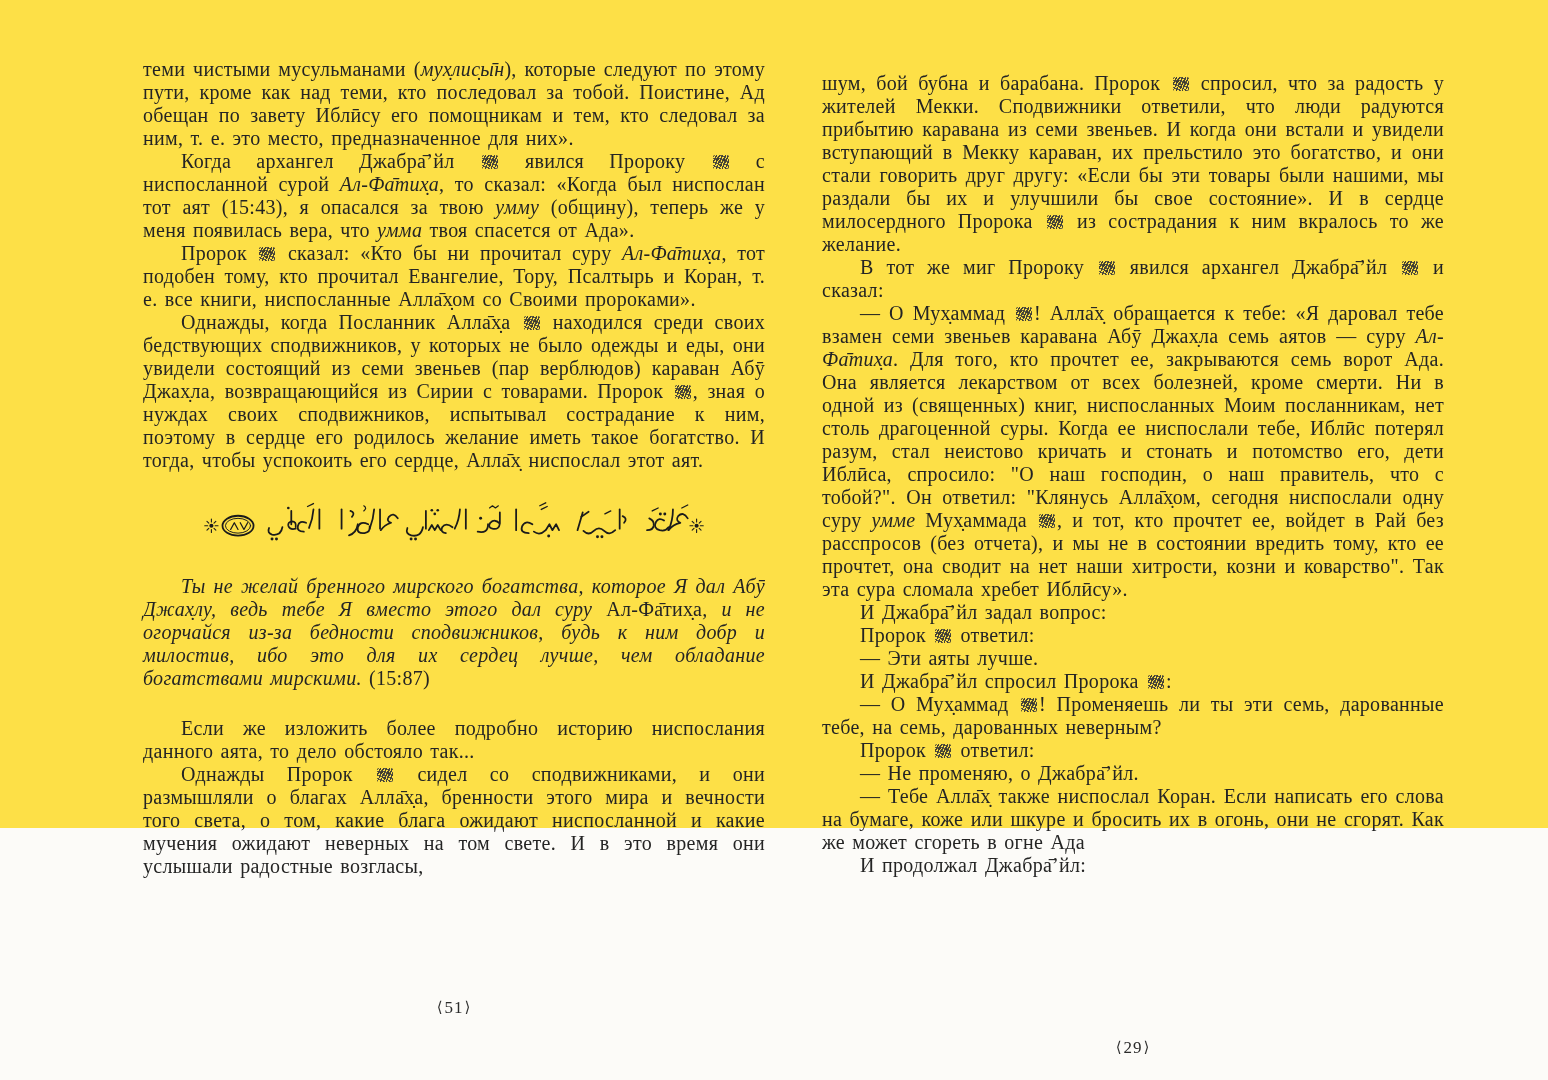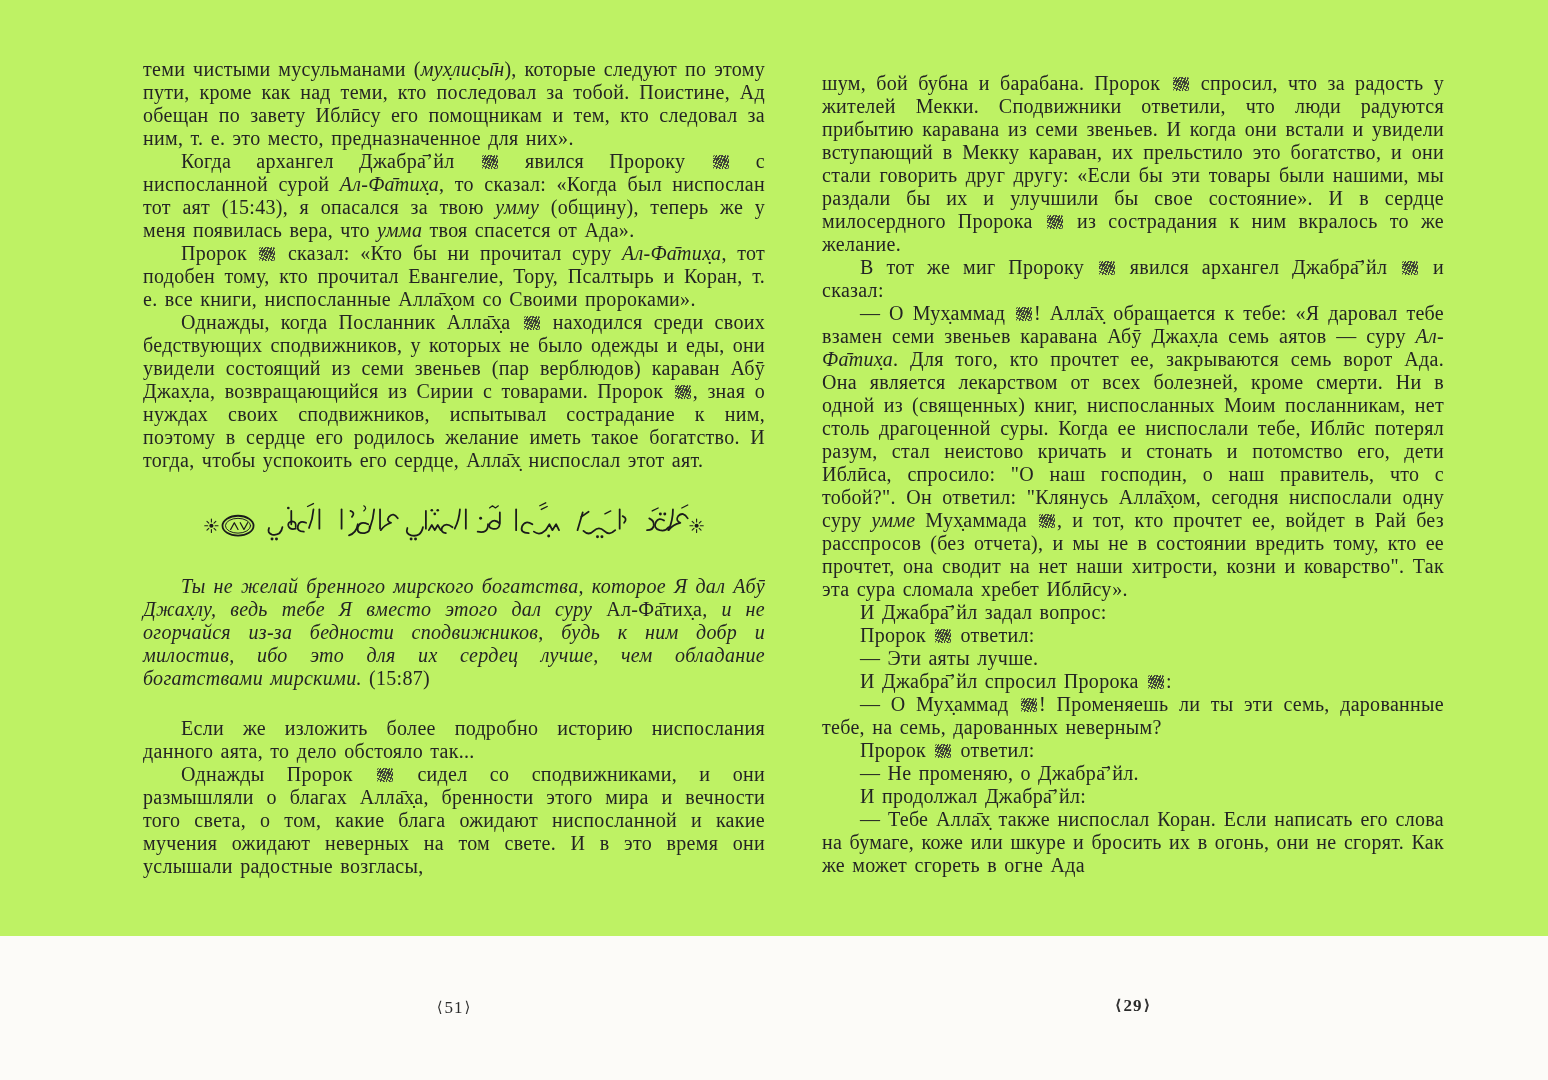--- a/index.html
+++ b/index.html
@@ -2,21 +2,21 @@
 <html lang="ru"><head>
 <meta charset="utf-8">
 <style>
   html,body{margin:0;padding:0;}
   body{
     width:1548px;height:1080px;overflow:hidden;
     background:#fcfbf8;
     font-family:"Liberation Serif","DejaVu Serif",serif;
     color:#242424;
   }
-  .spread{position:relative;width:1548px;height:936px;background:#bef264;}
+  .spread{position:relative;width:1548px;height:828px;background:#fde047;}
   .col{
     position:absolute;top:58px;width:622px;
     font-size:20px;line-height:23px;
     letter-spacing:0.3px;word-spacing:2px;
     text-align:justify;
   }
   .colL{left:143px;}
   .colR{left:822px;top:72px;}
   .para{margin:0;text-indent:38px;}
   .para.first{text-indent:0;}
@@ -34,21 +34,21 @@
       repeating-linear-gradient(115deg, #333 0 1.2px, transparent 1.2px 2.7px),
       repeating-linear-gradient(25deg, #4a4a4a 0 1px, transparent 1px 3px);
   }
   .arabic-line{text-align:center;margin:30px 0 22px;text-indent:0;}
   .arabic-line svg{display:inline-block;}
   .pagenum{
     position:absolute;width:622px;text-align:center;
     font-size:17px;letter-spacing:1px;color:#2a2a2a;
   }
   .pnL{left:143px;top:998px;}
-  .pnR{left:822px;top:996px;font-weight:bold;}
+  .pnR{left:822px;top:1038px;}
   .orn{font-size:15px;position:relative;top:-1px;padding:0 1px;color:#333;}
 </style>
 </head>
 <body>
 
 <div class="spread">
 
   <div class="col colL">
       <p class="para first"><span>теми чистыми мусульманами (</span><span class="it">мух̣лис̣ы̄н</span><span>), которые следуют по этому пути, кроме как над теми, кто последовал за тобой. Поистине, Ад обещан по завету Иблӣсу его помощникам и тем, кто следовал за ним, т. е. это место, предназначенное для них».</span></p>
       <p class="para body"><span>Когда архангел Джабра̄’йл </span><span class="hn" aria-label="ؑ"></span><span> явился Пророку </span><span class="hn" aria-label="ﷺ"></span><span> с ниспосланной сурой </span><span class="it">Ал-Фа̄тих̣а</span><span>, то сказал: «Когда был ниспослан тот аят (15:43), я опасался за твою </span><span class="it">умму</span><span> (общину), теперь же у меня появилась вера, что </span><span class="it">умма</span><span> твоя спасется от Ада».</span></p>
@@ -159,21 +159,21 @@
       <p class="para first"><span>шум, бой бубна и барабана. Пророк </span><span class="hn" aria-label="ﷺ"></span><span> спросил, что за радость у жителей Мекки. Сподвижники ответили, что люди радуются прибытию каравана из семи звеньев. И когда они встали и увидели вступающий в Мекку караван, их прельстило это богатство, и они стали говорить друг другу: «Если бы эти товары были нашими, мы раздали бы их и улучшили бы свое состояние». И в сердце милосердного Пророка </span><span class="hn" aria-label="ﷺ"></span><span> из сострадания к ним вкралось то же желание.</span></p>
       <p class="para body"><span>В тот же миг Пророку </span><span class="hn" aria-label="ﷺ"></span><span> явился архангел Джабра̄’йл </span><span class="hn" aria-label="ؑ"></span><span> и сказал:</span></p>
       <p class="para body"><span>— О Мух̣аммад </span><span class="hn" aria-label="ﷺ"></span><span>! Алла̄х̣ обращается к тебе: «Я даровал тебе взамен семи звеньев каравана Абӯ Джах̣ла семь аятов — суру </span><span class="it">Ал-Фа̄тих̣а</span><span>. Для того, кто прочтет ее, закрываются семь ворот Ада. Она является лекарством от всех болезней, кроме смерти. Ни в одной из (священных) книг, ниспосланных Моим посланникам, нет столь драгоценной суры. Когда ее ниспослали тебе, Иблӣс потерял разум, стал неистово кричать и стонать и потомство его, дети Иблӣса, спросило: "О наш господин, о наш правитель, что с тобой?". Он ответил: "Клянусь Алла̄х̣ом, сегодня ниспослали одну суру </span><span class="it">умме</span><span> Мух̣аммада </span><span class="hn" aria-label="ﷺ"></span><span>, и тот, кто прочтет ее, войдет в Рай без расспросов (без отчета), и мы не в состоянии вредить тому, кто ее прочтет, она сводит на нет наши хитрости, козни и коварство". Так эта сура сломала хребет Иблӣсу».</span></p>
       <p class="para body"><span>И Джабра̄’йл задал вопрос:</span></p>
       <p class="para body"><span>Пророк </span><span class="hn" aria-label="ﷺ"></span><span> ответил:</span></p>
       <p class="para body"><span>— Эти аяты лучше.</span></p>
       <p class="para body"><span>И Джабра̄’йл спросил Пророка </span><span class="hn" aria-label="ﷺ"></span><span>:</span></p>
       <p class="para body"><span>— О Мух̣аммад </span><span class="hn" aria-label="ﷺ"></span><span>! Променяешь ли ты эти семь, дарованные тебе, на семь, дарованных неверным?</span></p>
       <p class="para body"><span>Пророк </span><span class="hn" aria-label="ﷺ"></span><span> ответил:</span></p>
       <p class="para body"><span>— Не променяю, о Джабра̄’йл.</span></p>
+      <p class="para body"><span>— Тебе Алла̄х̣ также ниспослал Коран. Если написать его слова на бумаге, коже или шкуре и бросить их в огонь, они не сгорят. Как же может сгореть в огне Ада</span></p>
       <p class="para body"><span>И продолжал Джабра̄’йл:</span></p>
-      <p class="para body"><span>— Тебе Алла̄х̣ также ниспослал Коран. Если написать его слова на бумаге, коже или шкуре и бросить их в огонь, они не сгорят. Как же может сгореть в огне Ада</span></p>
     </div>
 
   <div class="pagenum pnL"><span class="orn">⟨</span><span>51</span><span class="orn">⟩</span></div>
 
   <div class="pagenum pnR"><span class="orn">⟨</span><span>29</span><span class="orn">⟩</span></div>
 
 </div>
 
 </body></html>

